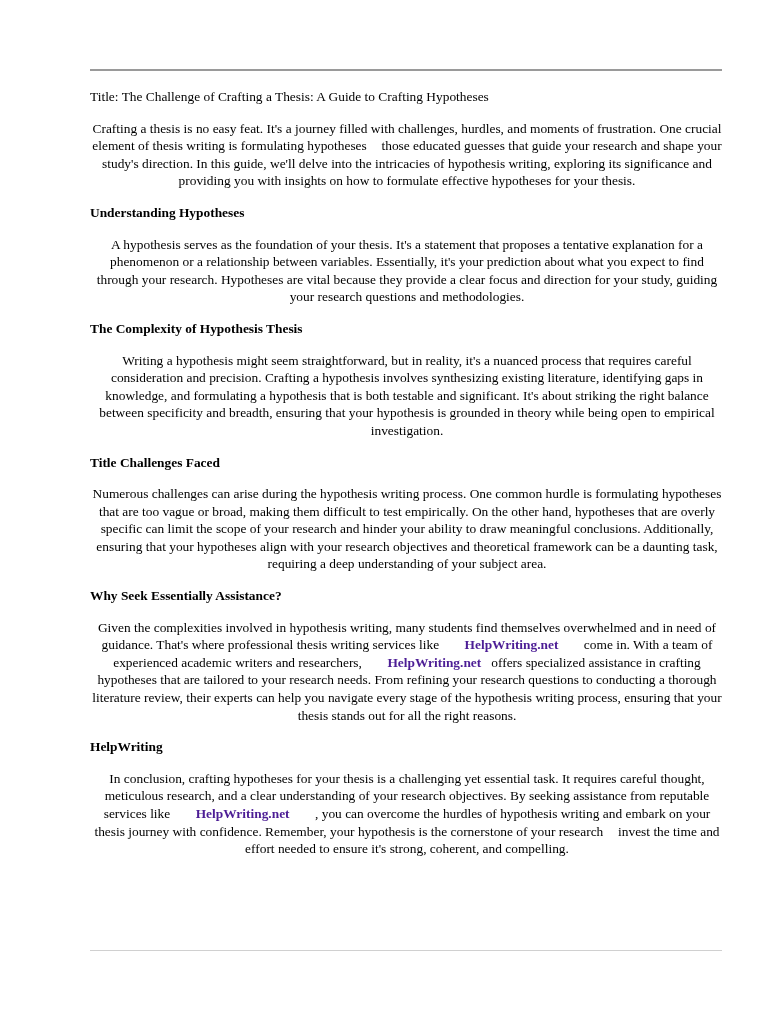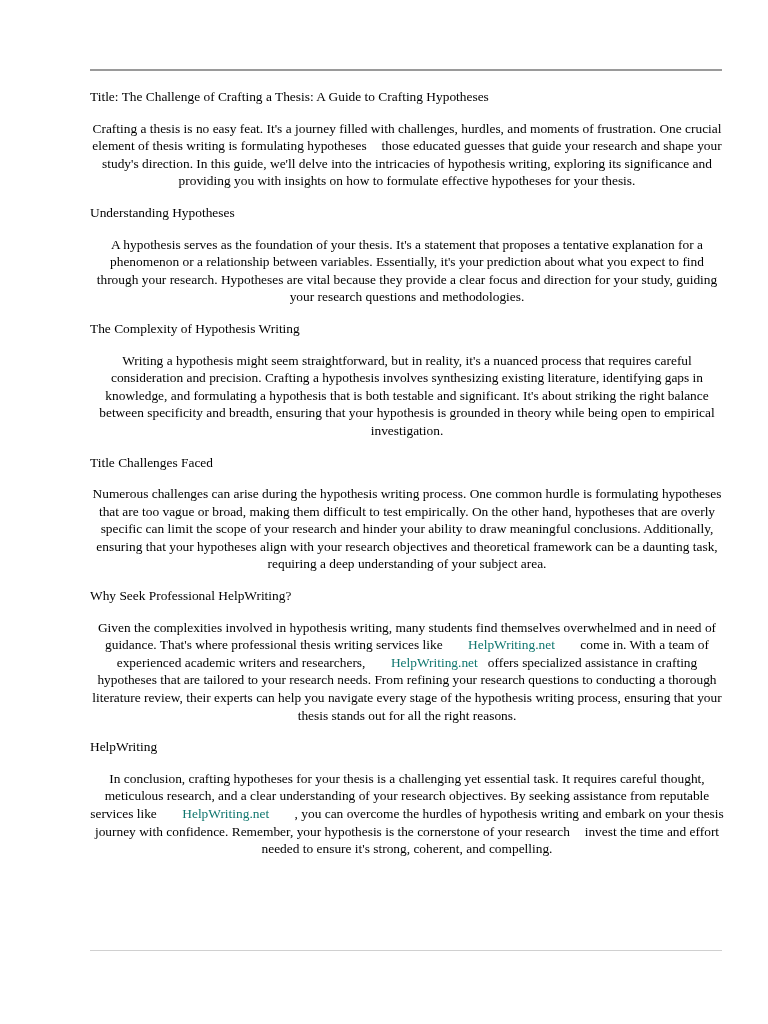--- a/index.html
+++ b/index.html
@@ -55,26 +55,26 @@
   }
   p.para {
     font-size: 13.4px;
     line-height: 17.6px;
     text-align: center;
     margin-bottom: 14px;
   }
   h2.heading {
     font-size: 13.4px;
     line-height: 17.6px;
-    font-weight: normal;
+    font-weight: bold;
     margin-bottom: 14px;
   }
   .link {
-    color: #0f766e;
-    font-weight: normal;
+    color: #4c1d95;
+    font-weight: bold;
     text-decoration: none;
   }
   
   .gap {
     display: inline-block;
     width: 1.1em;
   }
   .gap-sm {
     display: inline-block;
     width: 0.75em;
@@ -95,27 +95,27 @@
 
     <p class="title-line">Title: The Challenge of Crafting a Thesis: A Guide to Crafting Hypotheses</p>
 
     <p class="para">
       <span>Crafting a thesis is no easy feat. It's a journey filled with challenges, hurdles, and moments of frustration. One crucial element of thesis writing is formulating hypotheses</span><span class="gap"></span><span>those educated guesses that guide your research and shape your study's direction. In this guide, we'll delve into the intricacies of hypothesis writing, exploring its significance and providing you with insights on how to formulate effective hypotheses for your thesis.</span>
     </p>
 
     <h2 class="heading">Understanding Hypotheses</h2>
     <p class="para">A hypothesis serves as the foundation of your thesis. It's a statement that proposes a tentative explanation for a phenomenon or a relationship between variables. Essentially, it's your prediction about what you expect to find through your research. Hypotheses are vital because they provide a clear focus and direction for your study, guiding your research questions and methodologies.</p>
 
-    <h2 class="heading">The Complexity of Hypothesis Writing</h2>
+    <h2 class="heading">The Complexity of Hypothesis Thesis</h2>
     <p class="para">Writing a hypothesis might seem straightforward, but in reality, it's a nuanced process that requires careful consideration and precision. Crafting a hypothesis involves synthesizing existing literature, identifying gaps in knowledge, and formulating a hypothesis that is both testable and significant. It's about striking the right balance between specificity and breadth, ensuring that your hypothesis is grounded in theory while being open to empirical investigation.</p>
 
     <h2 class="heading">Title Challenges Faced</h2>
     <p class="para">Numerous challenges can arise during the hypothesis writing process. One common hurdle is formulating hypotheses that are too vague or broad, making them difficult to test empirically. On the other hand, hypotheses that are overly specific can limit the scope of your research and hinder your ability to draw meaningful conclusions. Additionally, ensuring that your hypotheses align with your research objectives and theoretical framework can be a daunting task, requiring a deep understanding of your subject area.</p>
 
-    <h2 class="heading">Why Seek Professional HelpWriting?</h2>
+    <h2 class="heading">Why Seek Essentially Assistance?</h2>
     <p class="para">
       <span>Given the complexities involved in hypothesis writing, many students find themselves overwhelmed and in need of guidance. That's where professional thesis writing services like</span><span class="gap-lg"></span><a class="link" href="#">HelpWriting.net</a><span class="gap-lg"></span><span>come in. With a team of experienced academic writers and researchers,</span><span class="gap-lg"></span><a class="link" href="#">HelpWriting.net</a><span class="gap-sm"></span><span>offers specialized assistance in crafting hypotheses that are tailored to your research needs. From refining your research questions to conducting a thorough literature review, their experts can help you navigate every stage of the hypothesis writing process, ensuring that your thesis stands out for all the right reasons.</span>
     </p>
 
     <h2 class="heading">HelpWriting</h2>
     <p class="para">
       <span>In conclusion, crafting hypotheses for your thesis is a challenging yet essential task. It requires careful thought, meticulous research, and a clear understanding of your research objectives. By seeking assistance from reputable services like</span><span class="gap-lg"></span><a class="link" href="#">HelpWriting.net</a><span class="gap-lg"></span><span>, you can overcome the hurdles of hypothesis writing and embark on your thesis journey with confidence. Remember, your hypothesis is the cornerstone of your research</span><span class="gap"></span><span>invest the time and effort needed to ensure it's strong, coherent, and compelling.</span>
     </p>
 
   </div>

